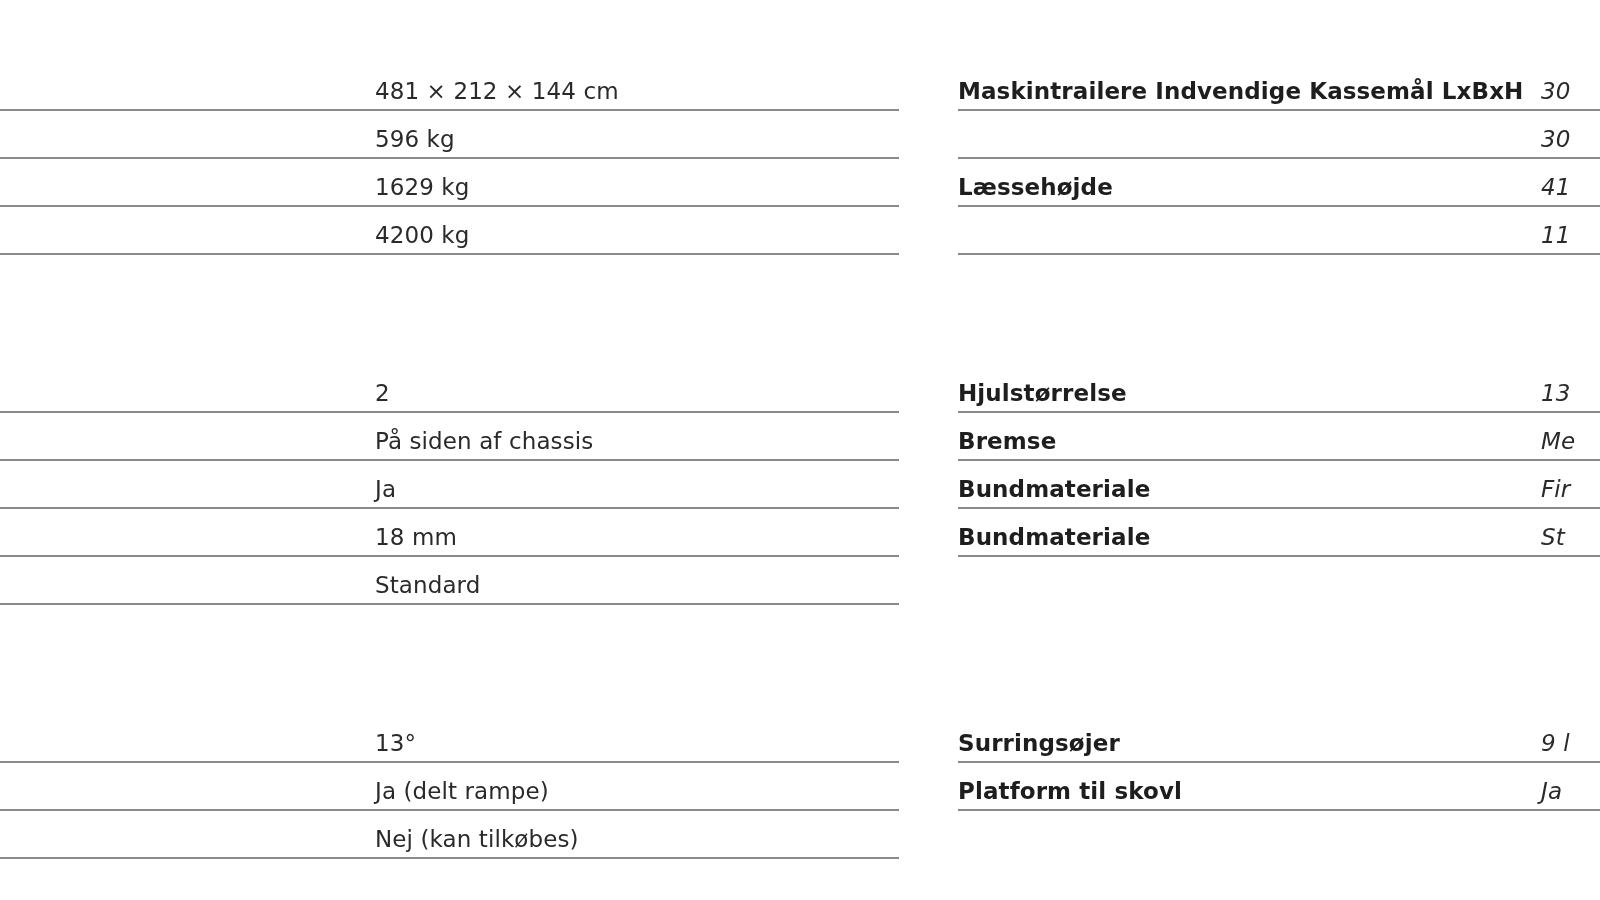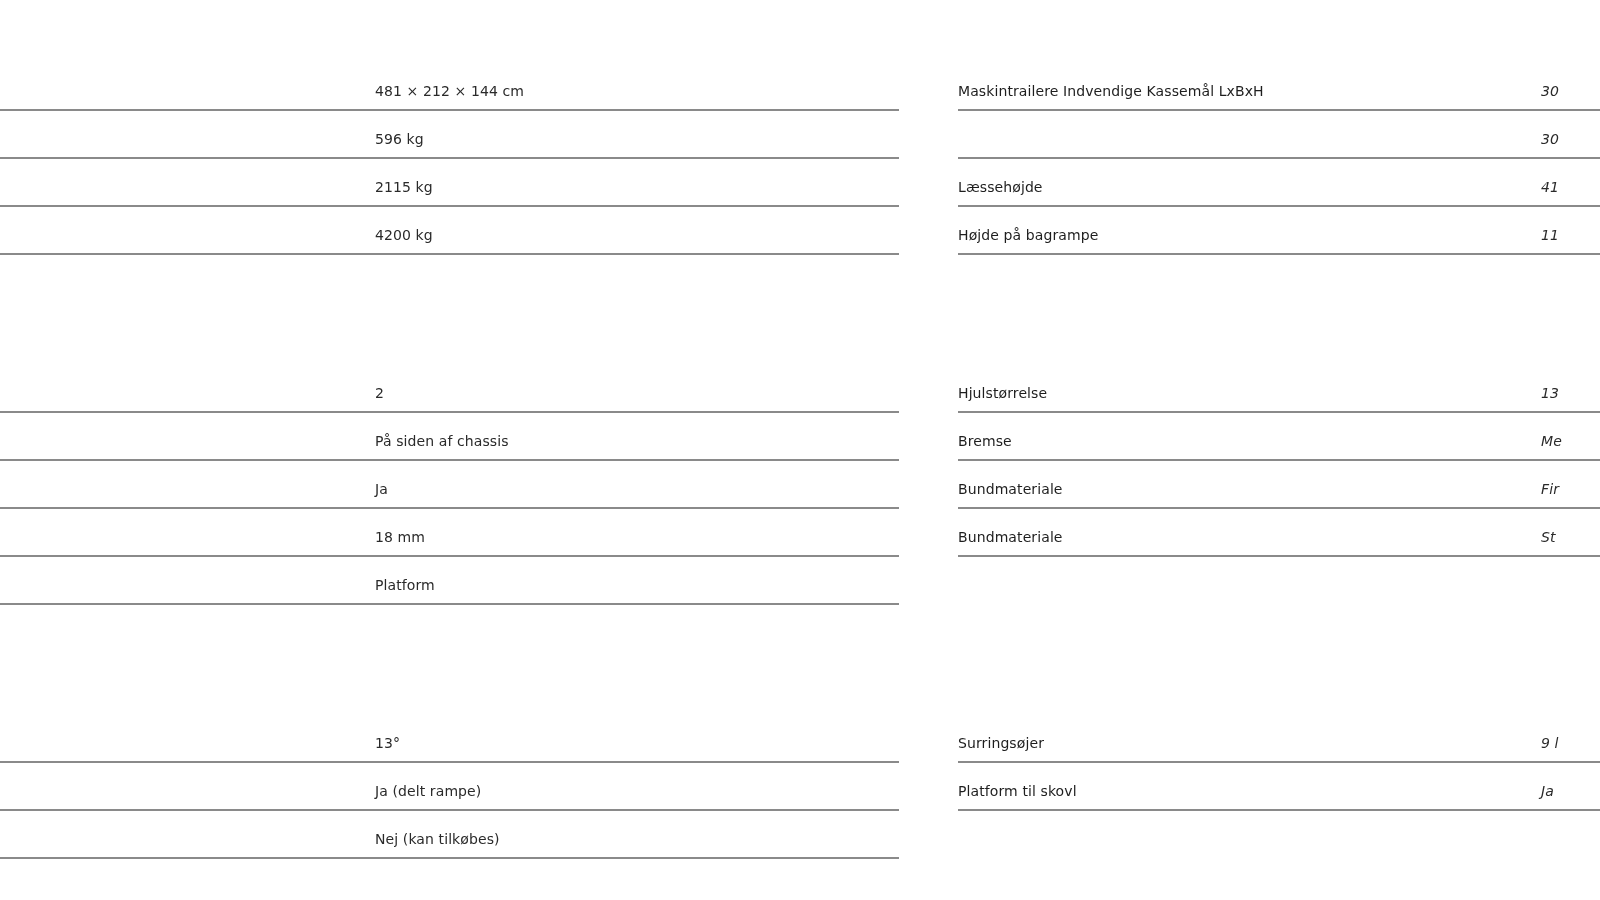--- a/index.html
+++ b/index.html
@@ -22,26 +22,26 @@
     .table-right { left: 958px; width: 1100px; }
     .row {
       position: relative;
       height: 46px;
       border-bottom: 2px solid #8a8a8a;
       box-sizing: content-box;
     }
     .cell {
       position: absolute;
       bottom: 5px;
-      font-size: 14px;
+      font-size: 23px;
       line-height: 26px;
       white-space: nowrap;
       letter-spacing: 0.1px;
     }
-    .label { font-weight: normal; color: #1e1e1e; left: 0; }
+    .label { font-weight: bold; color: #1e1e1e; left: 0; }
     .value { font-weight: normal; color: #2a2a2a; }
     .table-left .value { left: 900px; }
     .table-right .value { left: 583px; font-style: italic; }
 
     .group-1 { top: 63px; }
     .group-2 { top: 365px; }
     .group-3 { top: 715px; }
   </style>
 </head>
 <body>
@@ -50,42 +50,41 @@
   <div class="row">
 
     <span class="cell value">481 × 212 × 144 cm</span>
   </div>
   <div class="row">
 
     <span class="cell value">596 kg</span>
   </div>
   <div class="row">
 
-    <span class="cell value">2115 kg</span>
+    <span class="cell value">1629 kg</span>
   </div>
   <div class="row">
 
     <span class="cell value">4200 kg</span>
   </div>
 </div>
 
 <div class="table table-right group-1">
   <div class="row">
     <span class="cell label">Maskintrailere Indvendige Kassemål LxBxH</span>
     <span class="cell value">30</span>
   </div>
   <div class="row">
     <span class="cell value">30</span>
   </div>
   <div class="row">
     <span class="cell label">Læssehøjde</span>
     <span class="cell value">41</span>
   </div>
   <div class="row">
-    <span class="cell label">Højde på bagrampe</span>
     <span class="cell value">11</span>
   </div>
 </div>
 
 <div class="table table-left group-2">
   <div class="row">
 
     <span class="cell value">2</span>
   </div>
   <div class="row">
@@ -95,21 +94,21 @@
   <div class="row">
 
     <span class="cell value">Ja</span>
   </div>
   <div class="row">
 
     <span class="cell value">18 mm</span>
   </div>
   <div class="row">
 
-    <span class="cell value">Platform</span>
+    <span class="cell value">Standard</span>
   </div>
 </div>
 
 <div class="table table-right group-2">
   <div class="row">
     <span class="cell label">Hjulstørrelse</span>
     <span class="cell value">13</span>
   </div>
   <div class="row">
     <span class="cell label">Bremse</span>

